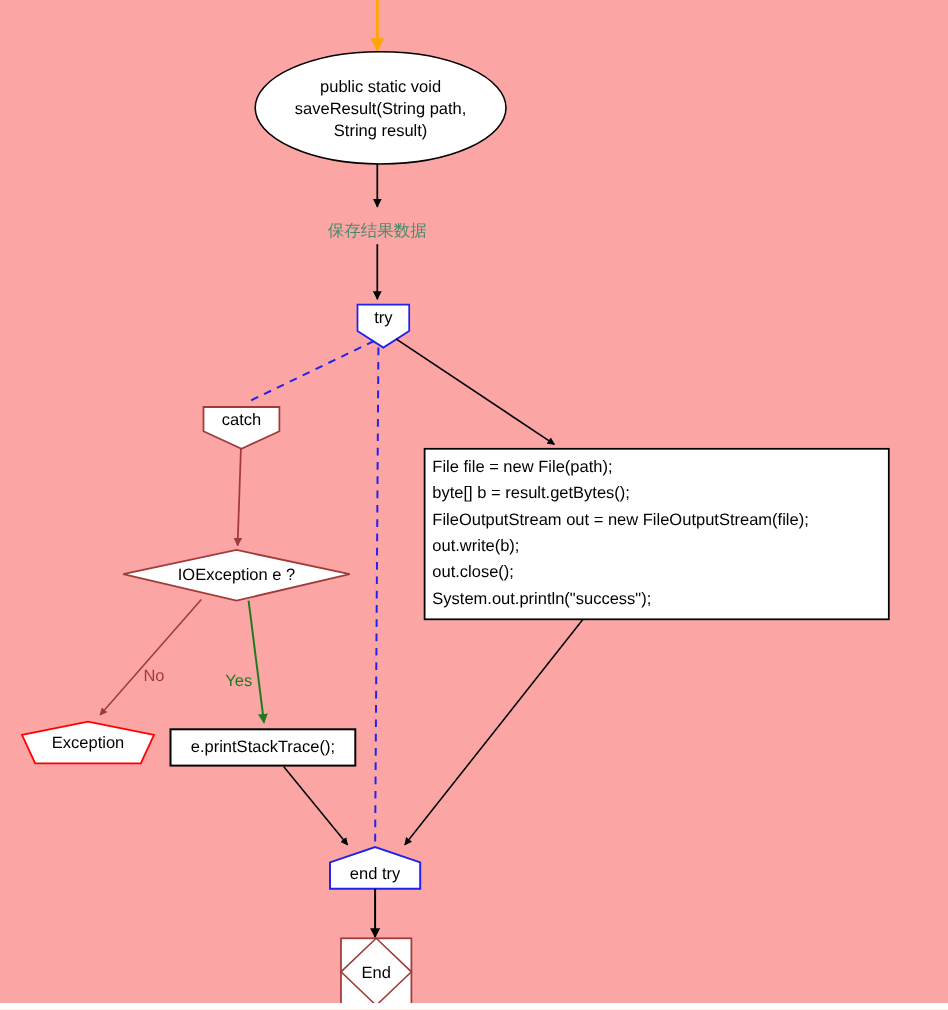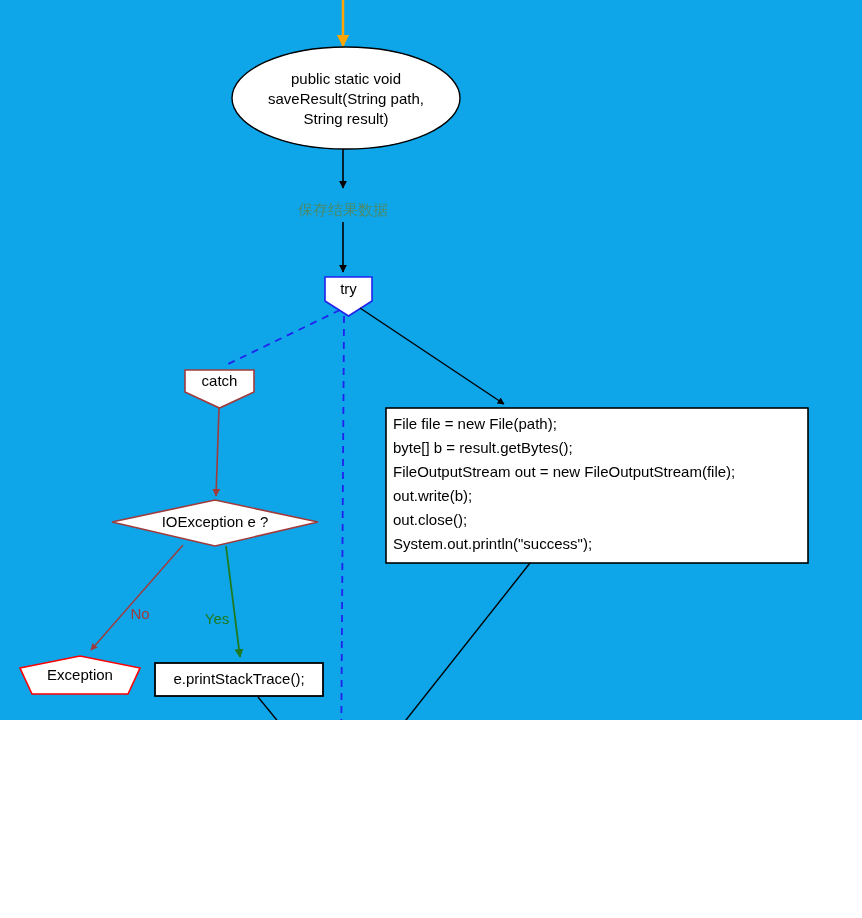--- a/index.html
+++ b/index.html
@@ -6,22 +6,22 @@
     margin: 0;
     padding: 0;
     background: #ffffff;
   }
   body {
     font-family: "Liberation Sans", sans-serif;
   }
   #canvas {
     position: relative;
     width: 862px;
-    height: 720px;
-    background: #0ea5e9;
+    height: 912px;
+    background: #fca5a5;
     overflow: hidden;
   }
   #diagram-svg {
     position: absolute;
     left: 0;
     top: 0;
     width: 862px;
     height: 918px;
   }
   .node-text {

